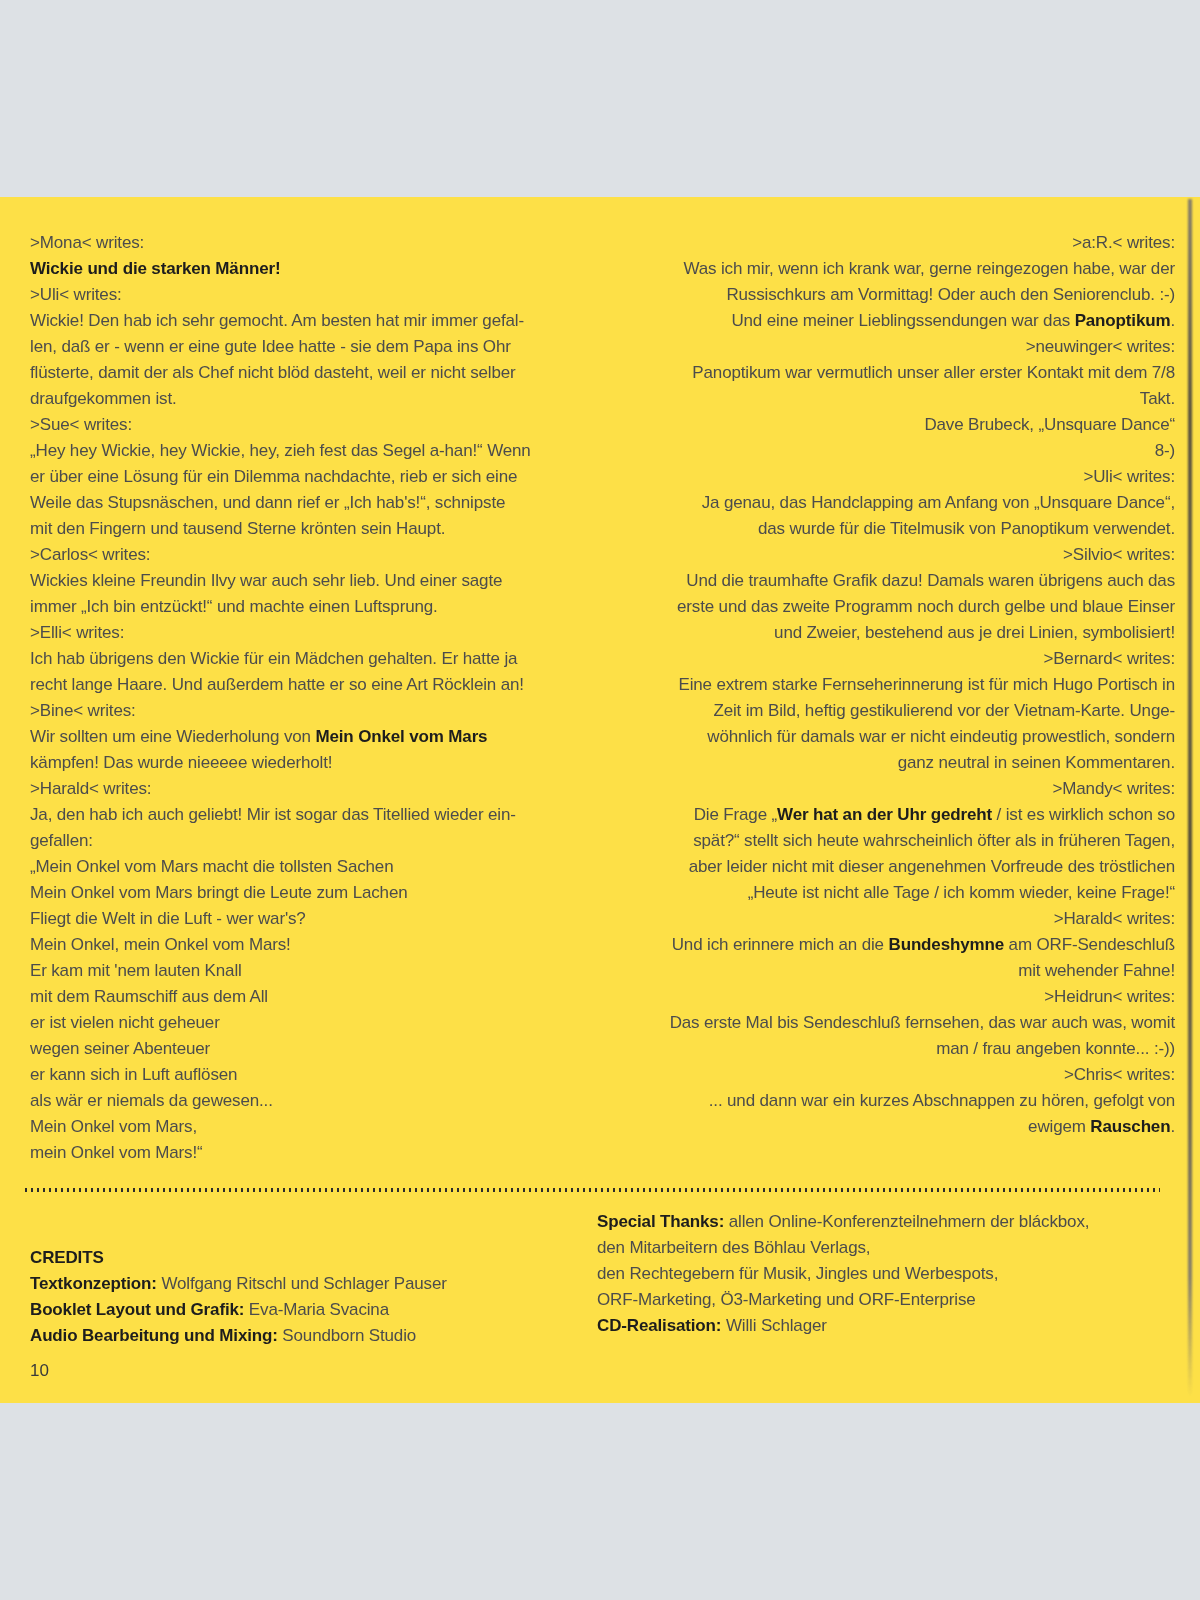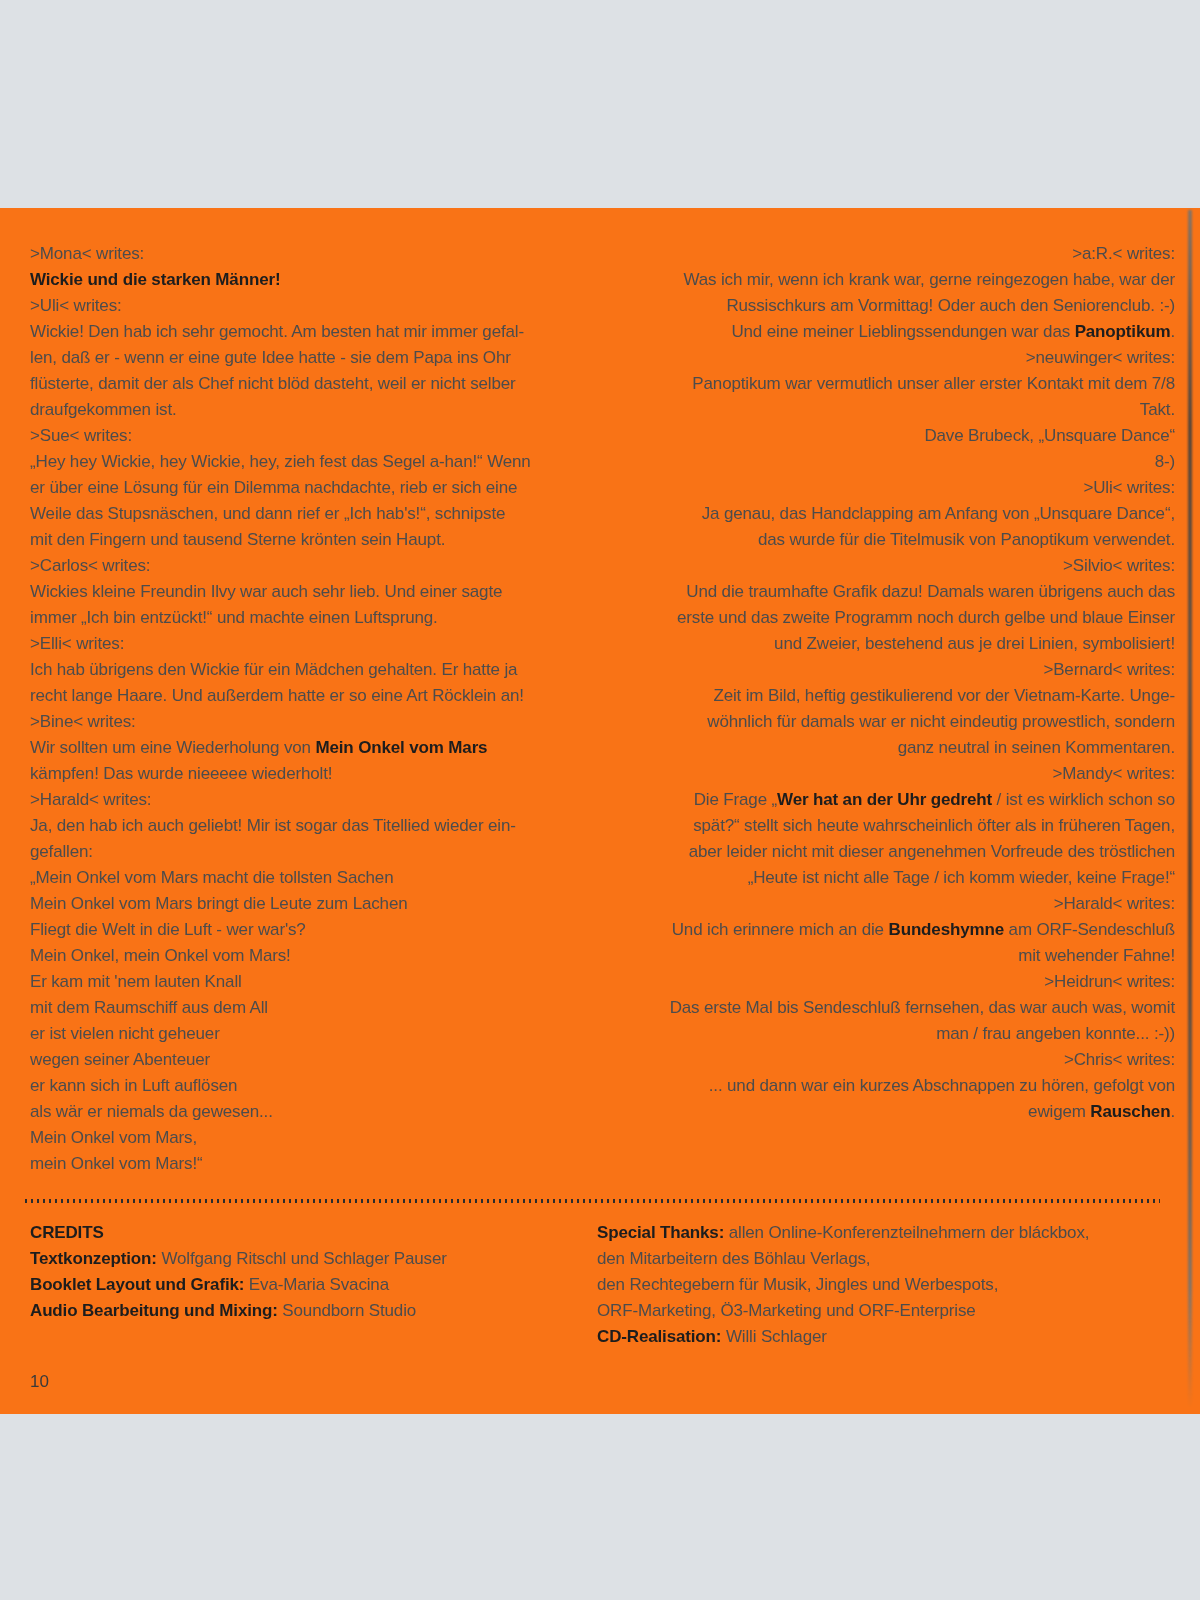--- a/index.html
+++ b/index.html
@@ -3,22 +3,22 @@
 <meta charset="utf-8">
 <style>
   html,body{margin:0;padding:0;}
   body{
     width:1200px;height:1600px;position:relative;
     background:#dde1e5;
     font-family:"Liberation Sans",sans-serif;
     overflow:hidden;
   }
   .page{
-    position:absolute;left:0;top:208px;width:1200px;height:1206px;
-    background:#f97316;
+    position:absolute;left:0;top:197px;width:1200px;height:1206px;
+    background:#fde047;
   }
   .scan-edge{
     position:absolute;left:1188px;top:2px;width:4px;height:1198px;
     background:linear-gradient(to bottom,
       #7a746e 0%, #46413d 18%, #55504b 38%, #3f3b37 55%,
       #5d5751 75%, #7b756e 90%, rgba(130,124,117,0) 100%);
     filter:blur(1px);
     opacity:.9;
   }
   .col{
@@ -31,21 +31,21 @@
   .line{white-space:pre;}
   .b, .line .b{font-weight:700;color:#1d1d1d;}
   .dotted-sep{
     position:absolute;left:25px;top:991px;width:1135px;height:4px;
     background:repeating-linear-gradient(90deg,#2c2c2c 0 2.5px,rgba(0,0,0,0) 2.5px 6px);
   }
   .credits{
     position:absolute;top:1012px;
     font-size:17px;line-height:26px;letter-spacing:-0.15px;color:#4c4c4c;
   }
-  .credits-left{left:30px;width:560px;}
+  .credits-left{left:30px;width:560px;margin-top:36px;}
   .credits-right{left:597px;width:578px;}
   .credits-title{font-weight:700;color:#1d1d1d;}
   .page-number{
     position:absolute;left:30px;top:1158px;
     font-size:17px;color:#3a3a3a;letter-spacing:0;margin-top:6px;
   }
 </style>
 </head>
 <body>
 
@@ -122,20 +122,21 @@
         <div class="line">das wurde für die Titelmusik von Panoptikum verwendet.</div>
       </div>
       <div>
         <div class="line">&gt;Silvio&lt; writes:</div>
         <div class="line">Und die traumhafte Grafik dazu! Damals waren übrigens auch das</div>
         <div class="line">erste und das zweite Programm noch durch gelbe und blaue Einser</div>
         <div class="line">und Zweier, bestehend aus je drei Linien, symbolisiert!</div>
       </div>
       <div>
         <div class="line">&gt;Bernard&lt; writes:</div>
+        <div class="line">Eine extrem starke Fernseherinnerung ist für mich Hugo Portisch in</div>
         <div class="line">Zeit im Bild, heftig gestikulierend vor der Vietnam-Karte. Unge-</div>
         <div class="line">wöhnlich für damals war er nicht eindeutig prowestlich, sondern</div>
         <div class="line">ganz neutral in seinen Kommentaren.</div>
       </div>
       <div>
         <div class="line">&gt;Mandy&lt; writes:</div>
         <div class="line"><span>Die Frage „</span><span class="b">Wer hat an der Uhr gedreht</span><span> / ist es wirklich schon so</span></div>
         <div class="line">spät?“ stellt sich heute wahrscheinlich öfter als in früheren Tagen,</div>
         <div class="line">aber leider nicht mit dieser angenehmen Vorfreude des tröstlichen</div>
         <div class="line">„Heute ist nicht alle Tage / ich komm wieder, keine Frage!“</div>

